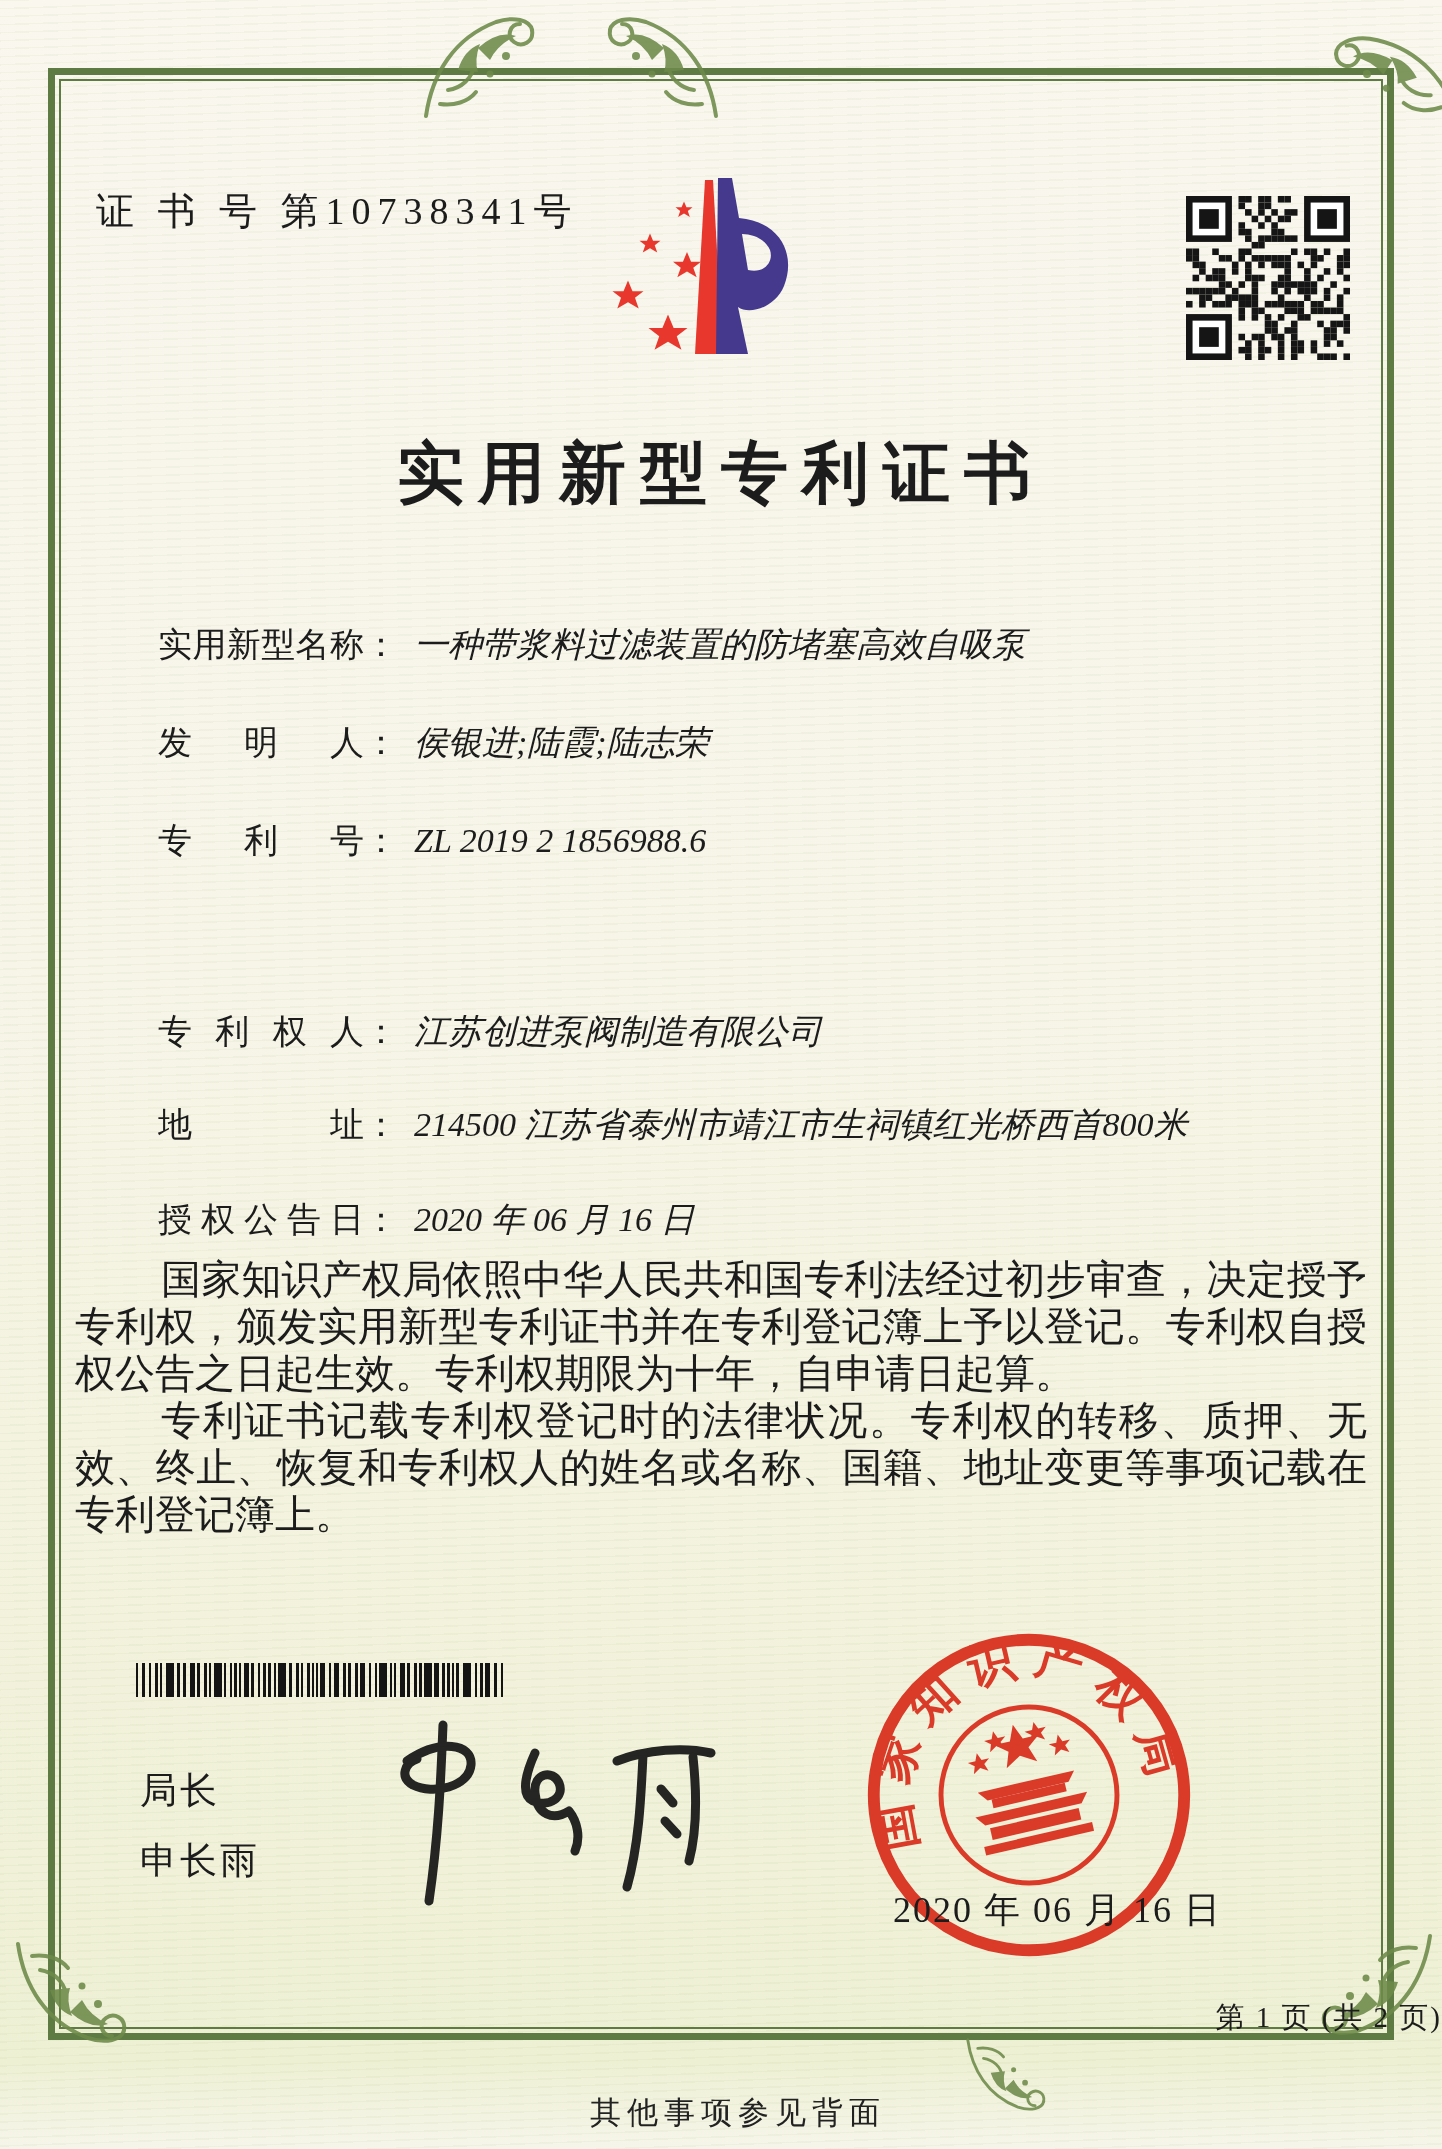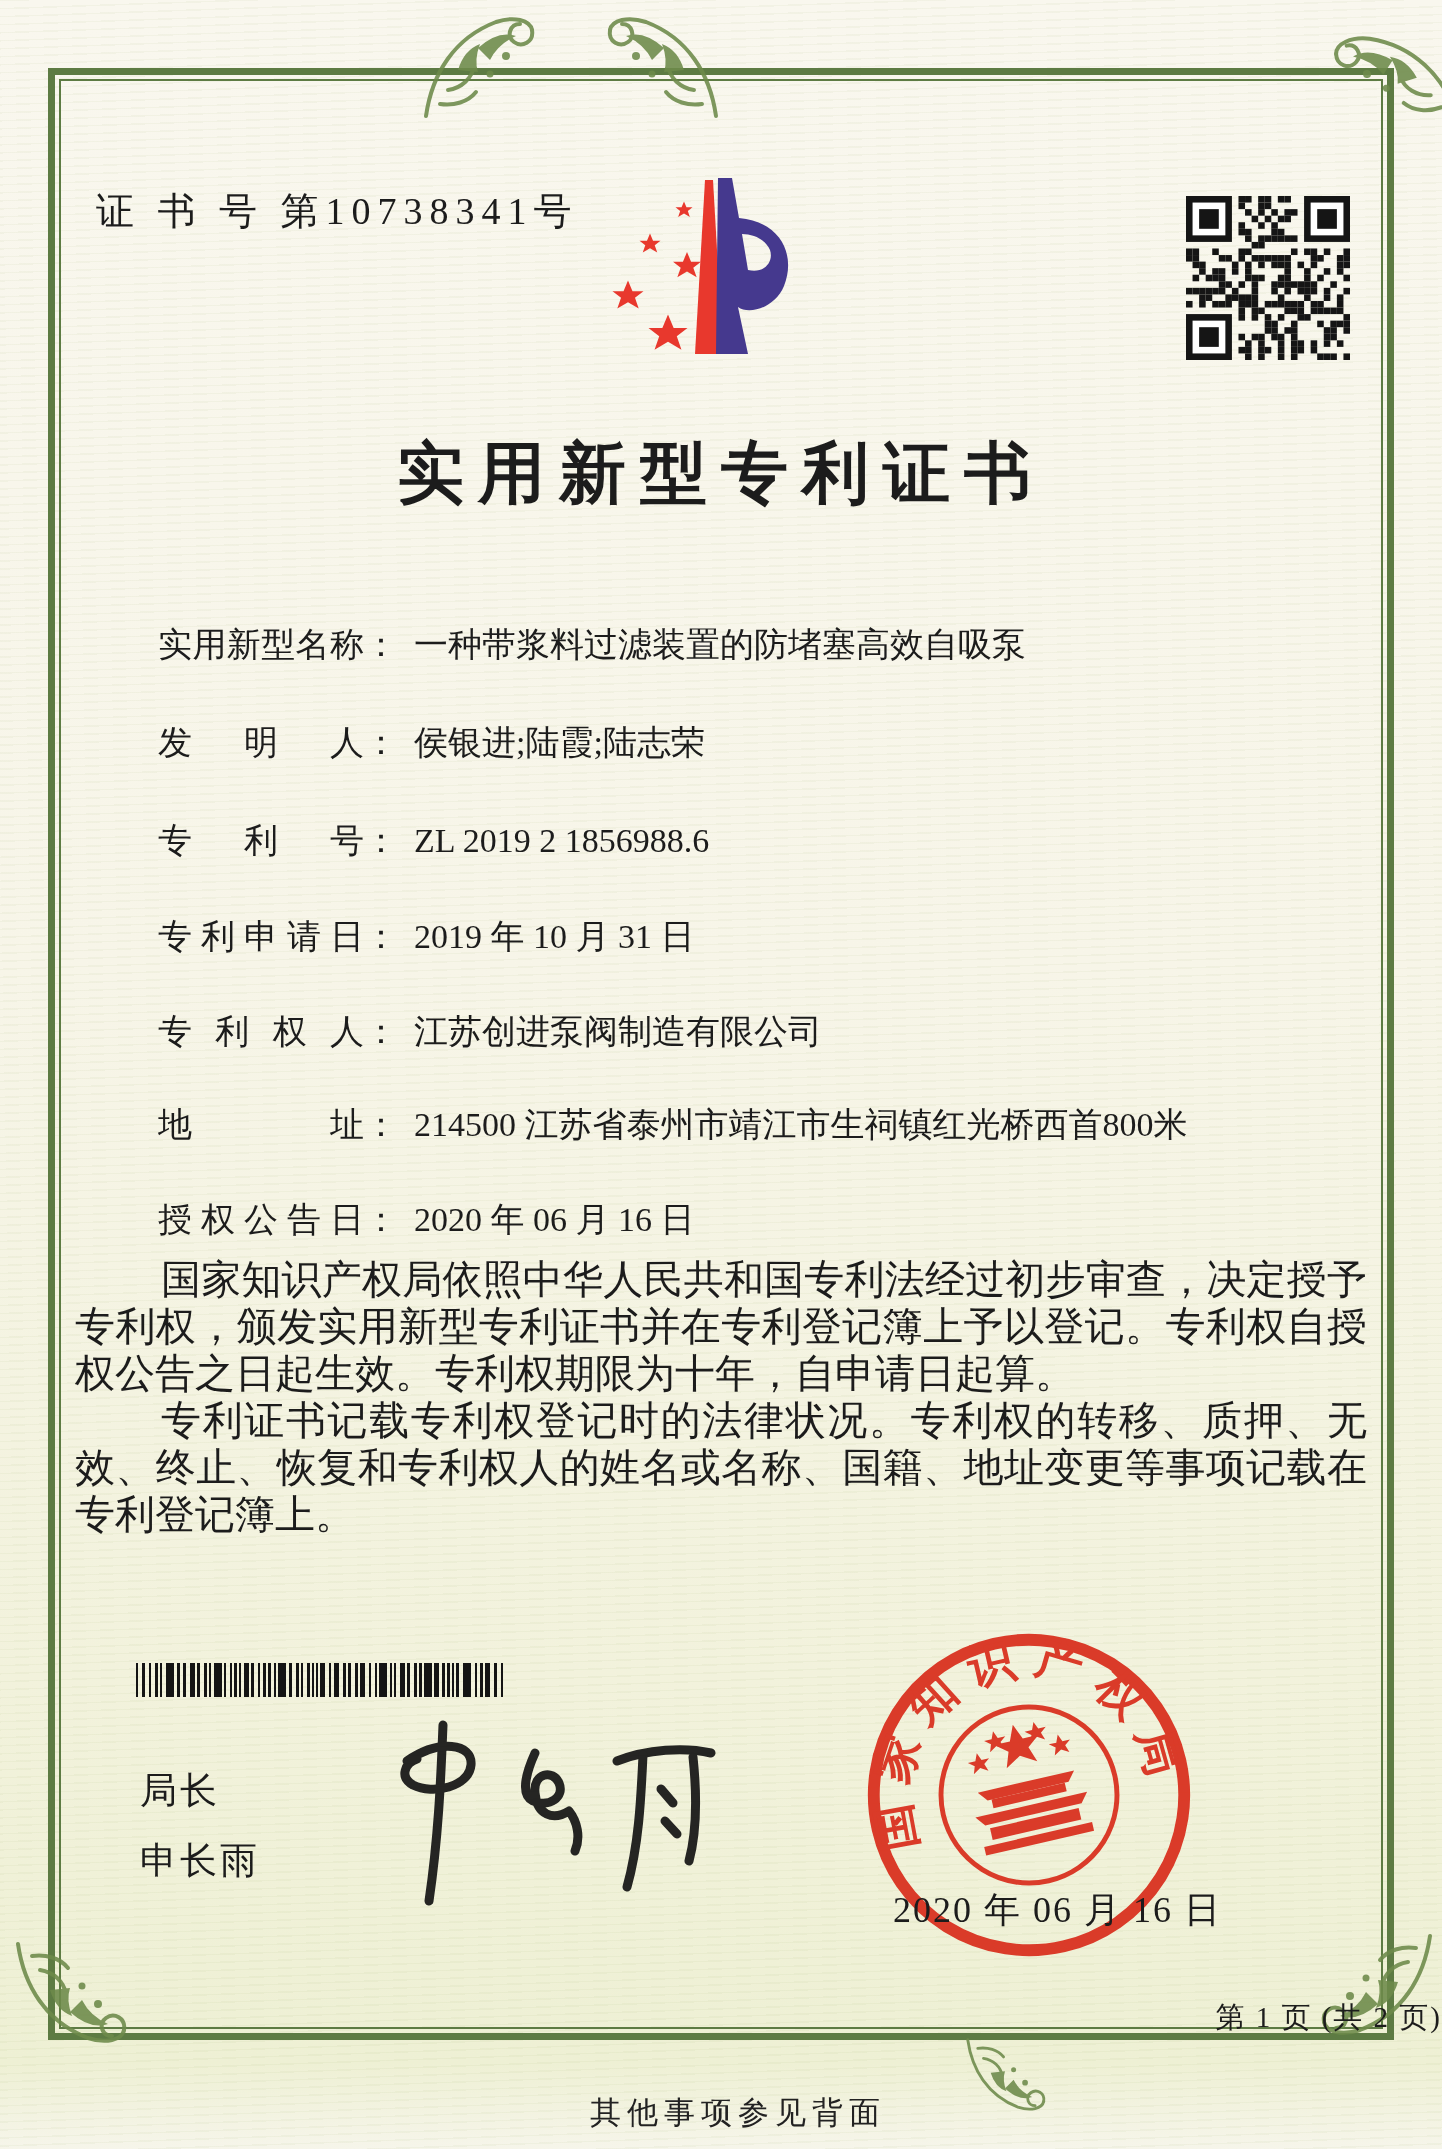--- a/index.html
+++ b/index.html
@@ -23,21 +23,21 @@
   .frame::after{
     content:"";position:absolute;inset:4px;border:2px solid #5d7b43;
   }
   .abs{position:absolute;}
   .cert-no{left:96px;top:186px;font-size:38px;letter-spacing:7px;white-space:nowrap;}
   .logo{left:592px;top:146px;width:200px;height:220px;}
   .qr{left:1186px;top:196px;width:164px;height:164px;}
   .title{left:0;top:428px;width:100%;text-align:center;font-size:67px;font-weight:700;letter-spacing:14px;white-space:nowrap;}
   .field{left:130px;font-size:34px;white-space:nowrap;}
   .flabel{display:inline-block;width:206px;text-align:justify;text-align-last:justify;margin-left:28px;}
-  .fvalue{margin-left:16px;}
+  .fvalue{margin-left:16px;font-style:italic;}
   .f1{top:622px;} .f2{top:720px;} .f3{top:818px;} .f4{top:914px;} .f5{top:1009px;} .f6{top:1102px;} .f7{top:1197px;}
   .grant-no{position:absolute;left:588px;top:0;white-space:nowrap;}
   .paras{left:75px;top:1256px;width:1292px;font-size:40px;line-height:47px;text-align:justify;}
   .paras p{margin:0;text-indent:2.15em;}
   .barcode{left:134px;top:1663px;width:376px;height:34px;}
   .signer-title{left:140px;top:1766px;font-size:37px;letter-spacing:3px;}
   .signer-name{left:140px;top:1836px;font-size:37px;letter-spacing:3px;}
   .signature{left:355px;top:1703px;width:400px;height:215px;}
   .seal{left:856px;top:1622px;width:346px;height:346px;transform:rotate(-13deg);opacity:.93;}
   .seal-date{left:893px;top:1886px;font-size:36px;letter-spacing:2px;white-space:nowrap;}
@@ -332,23 +332,20 @@
 
   <div class="abs field f1">
     <span class="flabel">实用新型名称</span><span>：</span><span class="fvalue">一种带浆料过滤装置的防堵塞高效自吸泵</span>
   </div>
   <div class="abs field f2">
     <span class="flabel">发明人</span><span>：</span><span class="fvalue">侯银进;陆霞;陆志荣</span>
   </div>
   <div class="abs field f3">
     <span class="flabel">专利号</span><span>：</span><span class="fvalue">ZL 2019 2 1856988.6</span>
   </div>
-  <div class="abs field f4">
-    <span class="flabel">专利申请日</span><span>：</span><span class="fvalue">2019 年 10 月 31 日</span>
-  </div>
   <div class="abs field f5">
     <span class="flabel">专利权人</span><span>：</span><span class="fvalue">江苏创进泵阀制造有限公司</span>
   </div>
   <div class="abs field f6">
     <span class="flabel">地址</span><span>：</span><span class="fvalue">214500 江苏省泰州市靖江市生祠镇红光桥西首800米</span>
   </div>
   <div class="abs field f7">
     <span class="flabel">授权公告日</span><span>：</span><span class="fvalue">2020 年 06 月 16 日</span>
   </div>
 

